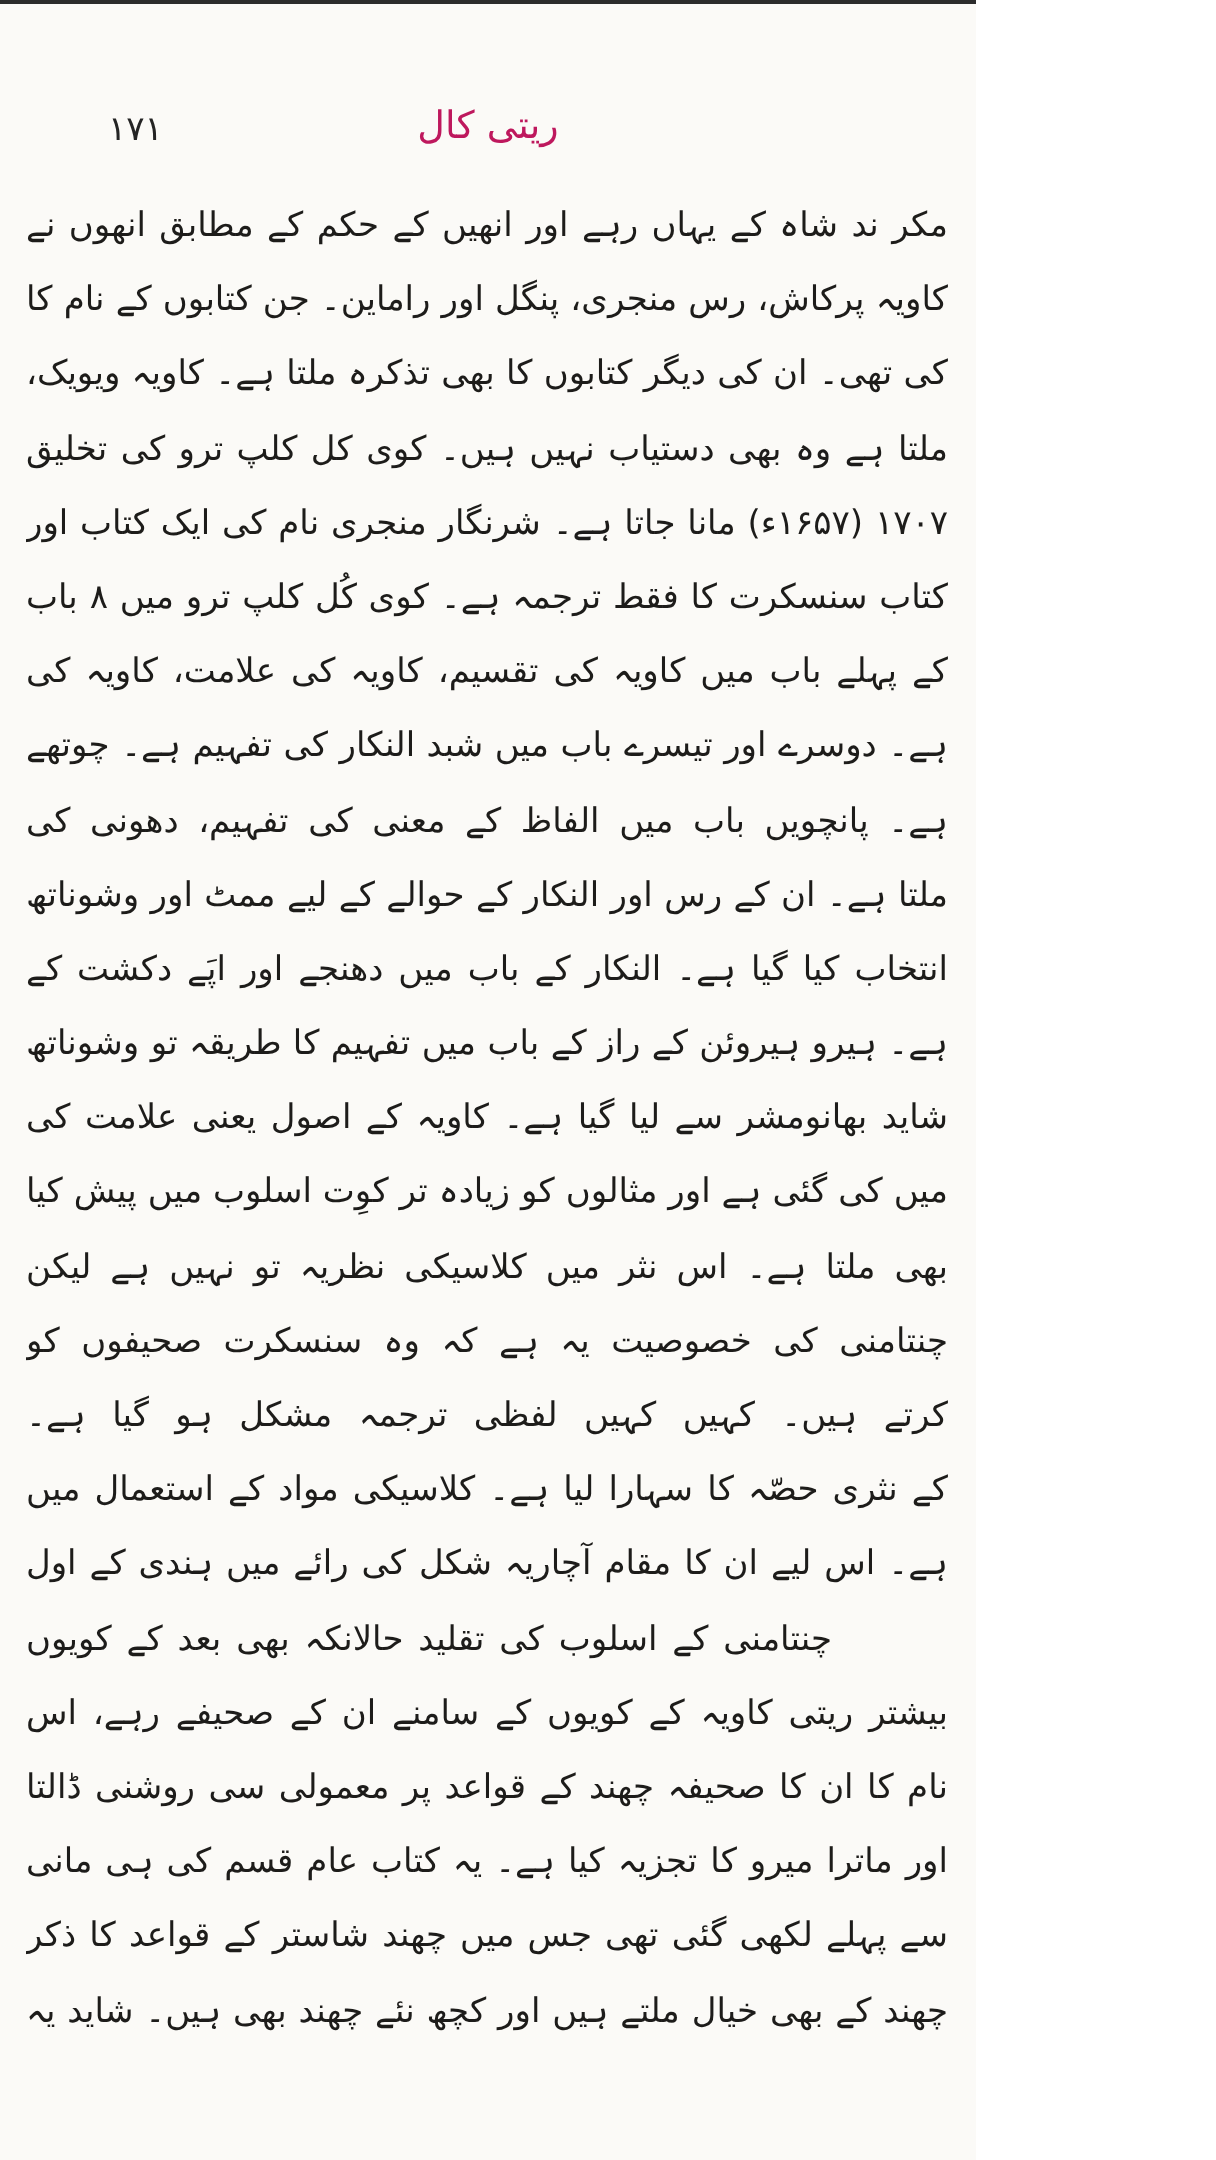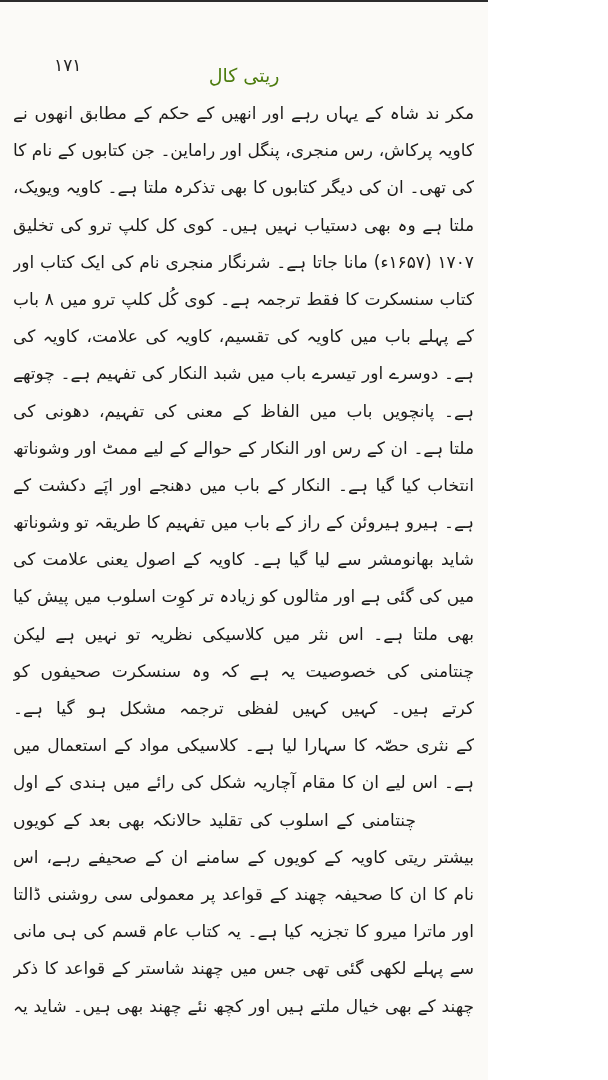--- a/index.html
+++ b/index.html
@@ -30,22 +30,21 @@
     font-size: 17px;
     letter-spacing: 2px;
     color: #242424;
   }
   .running-title {
     position: absolute;
     left: 0; right: 0; top: 0;
     text-align: center;
     direction: rtl;
     font-size: 19px;
-    color: #4d7c0f;
-    margin-top: 12px;
+    color: #be185d;
   }
   .body-text {
     position: absolute;
     top: 95px;
     right: 14px;
     left: 13px;
     direction: rtl;
     font-size: 17px;
   }
   .line {

